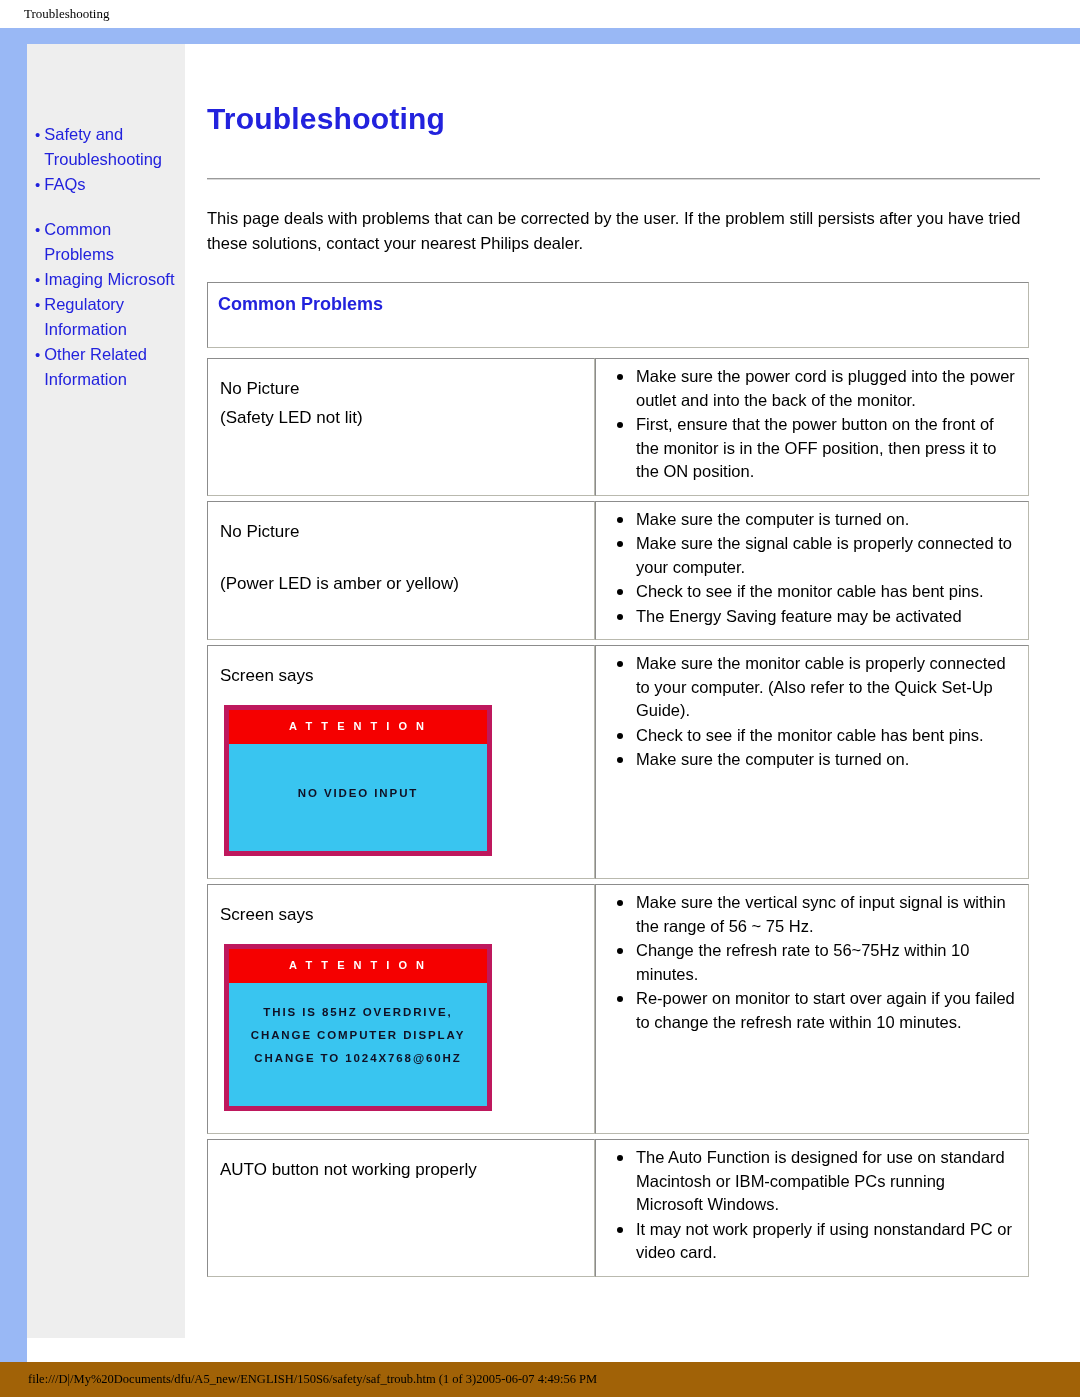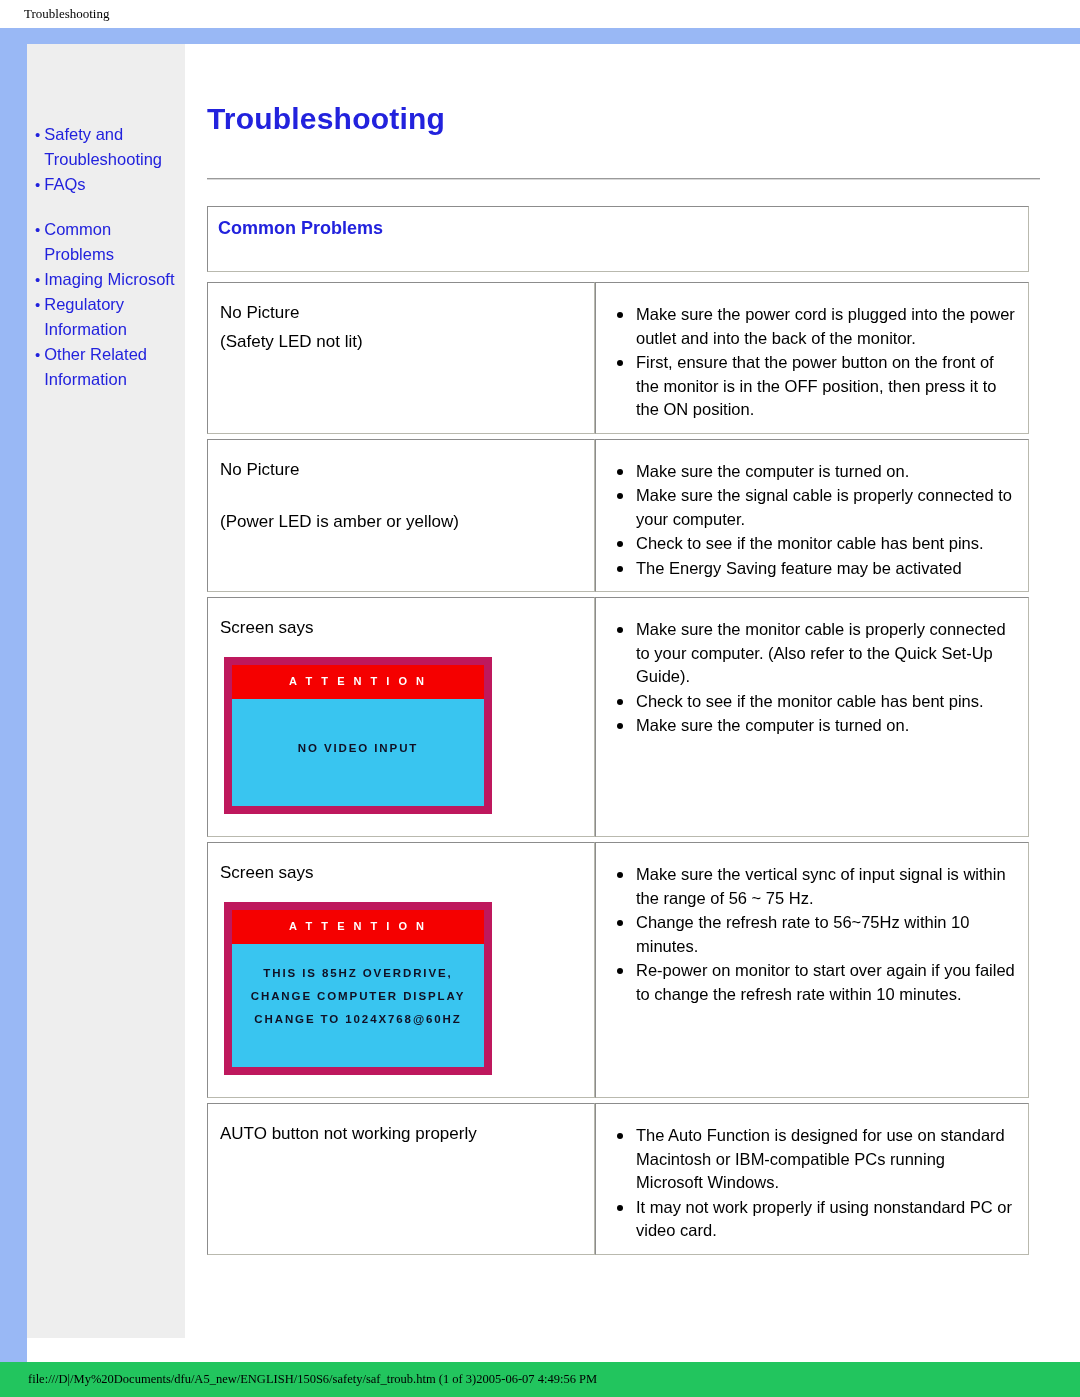--- a/index.html
+++ b/index.html
@@ -20,21 +20,21 @@
     font-size: 13px; color: #000;
     background: #fff;
   }
   .print-footer {
     position: absolute; left: 0; bottom: 0;
     width: 1080px; height: 35px;
     padding-left: 28px;
     display: flex; align-items: center;
     font-family: "Liberation Serif", serif;
     font-size: 12.5px; color: #000;
-    background: #22c55e;
+    background: #a16207;
   }
 
   
   .page-frame {
     position: absolute;
     left: 0; top: 28px;
     width: 1080px; height: 1334px;
     background: #99b8f5;
     padding: 16px 0 0 27px;
   }
@@ -136,21 +136,21 @@
 
   .left-cell {
     padding: 14px 10px 14px 10px;
     font-size: 17px;
     line-height: 27px;
     color: #000;
   }
   .left-cell .lines p { margin: 2px; }
   .left-cell .lines p.blankafter { margin-bottom: 25px; }
 
-  .right-cell { padding: 20px 12px 10px 12px; }
+  .right-cell { padding: 6px 12px 10px 12px; }
   .bullets { margin: 0; padding: 0; list-style: none; }
   .bullets li {
     position: relative;
     padding-left: 28px;
     margin-bottom: 1px;
     font-size: 16.5px;
     line-height: 23.5px;
     color: #000;
   }
   .bullets li::before {
@@ -159,21 +159,21 @@
     left: 9px; top: 9px;
     width: 6px; height: 6px;
     border-radius: 50%;
     background: #000;
   }
 
   
   .osd {
     margin: 16px 0 8px 6px;
     width: 268px;
-    border: 8px solid #be185d;
+    border: 5px solid #be185d;
     background: #d946ef;
   }
   .osd-bar {
     background: #f50000;
     color: #ffffff;
     text-align: center;
     font-size: 11px;
     font-weight: bold;
     letter-spacing: 3px;
     padding: 3px 0 4px;
@@ -229,20 +229,21 @@
           <li class="nav-item">
             <span class="nav-bullet">•</span>
             <span class="nav-label">Other Related Information</span>
           </li>
         </ul>
       </nav>
 
     <main class="content">
       <h1 class="page-title">Troubleshooting</h1>
       <div class="title-rule"></div>
+      <p class="intro">This page deals with problems that can be corrected by the user. If the problem still persists after you have tried these solutions, contact your nearest Philips dealer.</p>
 
       <table class="tbl">
         <tbody id="tbody">
             <tr>
               <td class="cell sec-head" colspan="2">Common Problems</td>
             </tr>
             <tr class="spacer-row">
               <td colspan="2"></td>
             </tr>
             <tr class="spacer-row">

